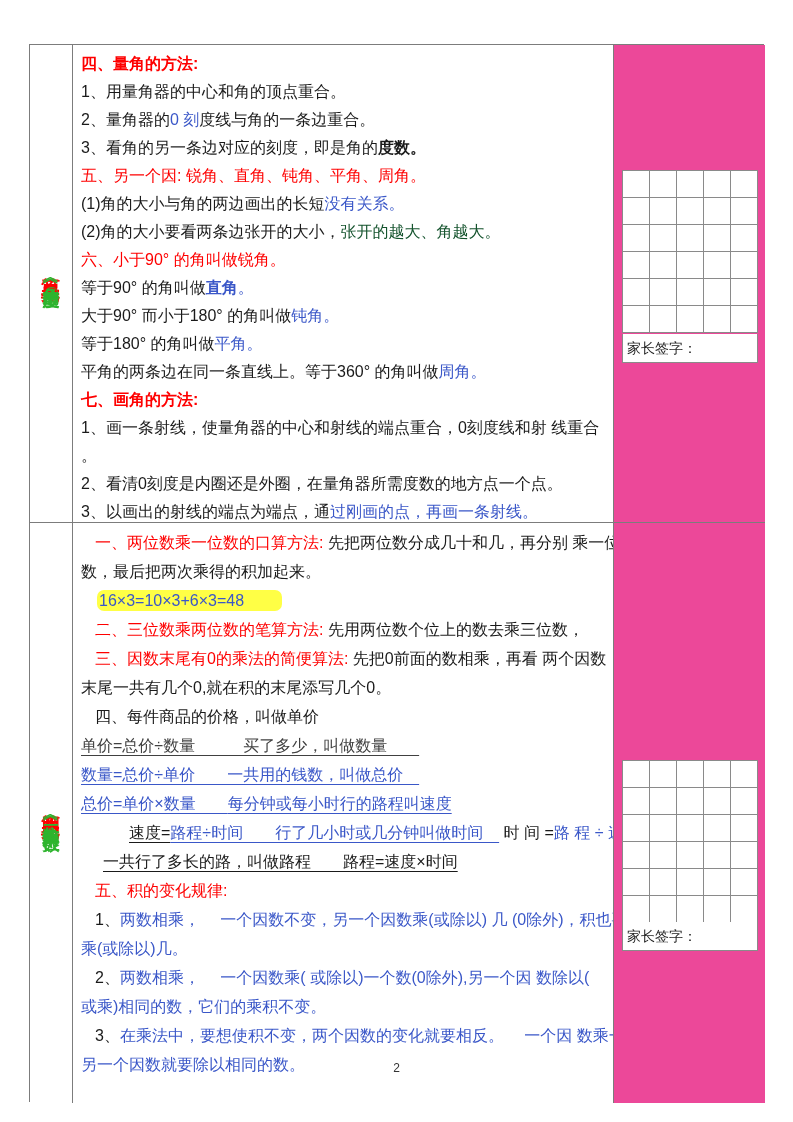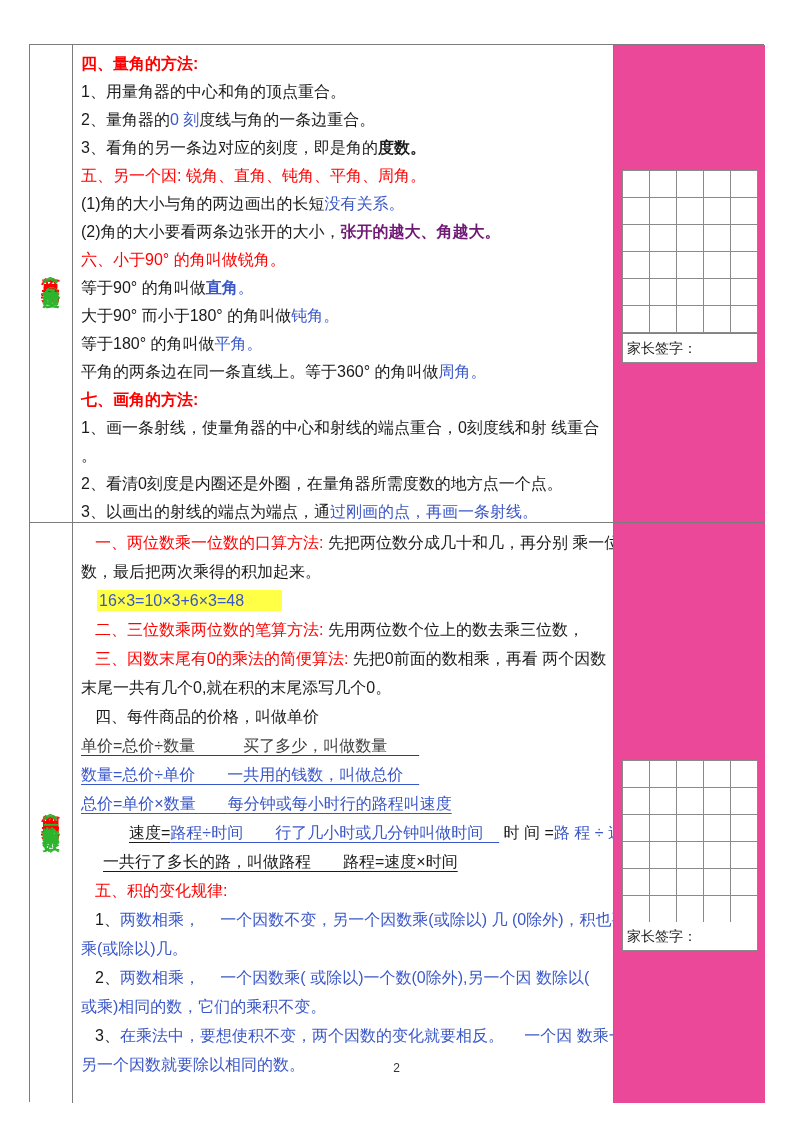--- a/index.html
+++ b/index.html
@@ -110,21 +110,21 @@
         <span class="unit" style="color:#fe0000">第三单元</span><span class="book" style="color:#2eb42e">《角的度量》</span><span class="suffix" style="color:#2eb42e">②</span>
       </div>
     </div>
     <div class="cell content-cell content-row1 col-divider row-divider">
         <div class="tline"><span style="color: rgb(254, 0, 0); font-weight: bold;">四、量角的方法:</span></div>
         <div class="tline"><span style="color: rgb(26, 26, 26);">1、用量角器的中心和角的顶点重合。</span></div>
         <div class="tline"><span style="color: rgb(26, 26, 26);">2、量角器的</span><span style="color: rgb(58, 87, 200);">0 刻</span><span style="color: rgb(26, 26, 26);">度线与角的一条边重合。</span></div>
         <div class="tline"><span style="color: rgb(26, 26, 26);">3、看角的另一条边对应的刻度，即是角的</span><span style="color: rgb(26, 26, 26); font-weight: bold;">度数。</span></div>
         <div class="tline"><span style="color: rgb(254, 0, 0);">五、另一个因: 锐角、直角、钝角、平角、周角。</span></div>
         <div class="tline"><span style="color: rgb(26, 26, 26);">(1)角的大小与角的两边画出的长短</span><span style="color: rgb(58, 87, 200);">没有关系。</span></div>
-        <div class="tline"><span style="color: rgb(26, 26, 26);">(2)角的大小要看两条边张开的大小，</span><span style="color: #701a75; font-weight: bold;">张开的越大、角越大。</span></div>
+        <div class="tline"><span style="color: rgb(26, 26, 26);">(2)角的大小要看两条边张开的大小，</span><span style="color: #14532d;">张开的越大、角越大。</span></div>
         <div class="tline"><span style="color: rgb(254, 0, 0);">六、小于90° 的角叫做锐角。</span></div>
         <div class="tline"><span style="color: rgb(26, 26, 26);">等于90° 的角叫做</span><span style="color: rgb(58, 87, 200); font-weight: bold;">直角</span><span style="color: rgb(58, 87, 200);">。</span></div>
         <div class="tline"><span style="color: rgb(26, 26, 26);">大于90° 而小于180° 的角叫做</span><span style="color: rgb(58, 87, 200);">钝角。</span></div>
         <div class="tline"><span style="color: rgb(26, 26, 26);">等于180° 的角叫做</span><span style="color: rgb(58, 87, 200);">平角。</span></div>
         <div class="tline"><span style="color: rgb(26, 26, 26);">平角的两条边在同一条直线上。等于360° 的角叫做</span><span style="color: rgb(58, 87, 200);">周角。</span></div>
         <div class="tline"><span style="color: rgb(254, 0, 0); font-weight: bold;">七、画角的方法:</span></div>
         <div class="tline"><span style="color: rgb(26, 26, 26);">1、画一条射线，使量角器的中心和射线的端点重合，0刻度线和射 线重合</span></div>
         <div class="tline"><span style="color: rgb(26, 26, 26);">。</span></div>
         <div class="tline"><span style="color: rgb(26, 26, 26);">2、看清0刻度是内圈还是外圈，在量角器所需度数的地方点一个点。</span></div>
         <div class="tline"><span style="color: rgb(26, 26, 26);">3、以画出的射线的端点为端点，通</span><span style="color: rgb(58, 87, 200);">过刚画的点，再画一条射线。</span></div>
@@ -168,21 +168,21 @@
     </div>
 
     <div class="cell side-cell col-divider">
       <div class="vtitle">
         <span class="unit" style="color:#fe0000">第四单元</span><span class="book" style="color:#2eb42e">《三位数乘两位数》</span>
       </div>
     </div>
     <div class="cell content-cell content-row2 col-divider">
         <div class="tline" style="padding-left: 14px;"><span style="color: rgb(254, 0, 0);">一、两位数乘一位数的口算方法: </span><span style="color: rgb(26, 26, 26);">先把两位数分成几十和几，再分别 乘一位</span></div>
         <div class="tline"><span style="color: rgb(26, 26, 26);">数，最后把两次乘得的积加起来。</span></div>
-        <div class="tline" style="padding-left: 16px;"><span style="color: rgb(58, 87, 200); background: rgb(255, 255, 69); padding: 2px 6px 2px 2px;">16×3=10×3+6×3=48　　</span></div>
+        <div class="tline" style="padding-left: 16px;"><span style="color: rgb(58, 87, 200); background: rgb(255, 255, 69); padding: 2px 6px 2px 2px; border-radius: 7px;">16×3=10×3+6×3=48　　</span></div>
         <div class="tline" style="padding-left: 14px;"><span style="color: rgb(254, 0, 0);">二、三位数乘两位数的笔算方法: </span><span style="color: rgb(26, 26, 26);">先用两位数个位上的数去乘三位数，</span></div>
         <div class="tline" style="padding-left: 14px;"><span style="color: rgb(254, 0, 0);">三、因数末尾有0的乘法的简便算法: </span><span style="color: rgb(26, 26, 26);">先把0前面的数相乘，再看 两个因数</span></div>
         <div class="tline"><span style="color: rgb(26, 26, 26);">末尾一共有几个0,就在积的末尾添写几个0。</span></div>
         <div class="tline" style="padding-left: 14px;"><span style="color: rgb(26, 26, 26);">四、每件商品的价格，叫做单价</span></div>
         <div class="tline"><span style="color: #404040; text-decoration: underline;">单价=总价÷数量　　　买了多少，叫做数量　　</span></div>
         <div class="tline"><span style="color: rgb(58, 87, 200); text-decoration: underline;">数量=总价÷单价　　一共用的钱数，叫做总价　 </span></div>
         <div class="tline"><span style="color: rgb(58, 87, 200); text-decoration: underline;">总价=单价×数量　　</span><span style="color: rgb(58, 87, 200); text-decoration: underline;">每分钟或每小时行的路程叫速度</span></div>
         <div class="tline" style="padding-left: 8px; margin-left: 40px;"><span style="color: rgb(26, 26, 26); text-decoration: underline;">速度=</span><span style="color: rgb(58, 87, 200); text-decoration: underline;">路程÷时间　　行了几小时或几分钟叫做时间　</span><span style="color: rgb(26, 26, 26);"> 时 间 =</span><span style="color: rgb(58, 87, 200);">路 程 ÷ 速 度</span></div>
         <div class="tline" style="padding-left: 22px;"><span style="color: rgb(26, 26, 26); text-decoration: underline;">一共行了多长的路，叫做路程　　</span><span style="color: rgb(26, 26, 26); text-decoration: underline;">路程=速度×时间</span></div>
         <div class="tline" style="padding-left: 14px;"><span style="color: rgb(254, 0, 0); text-align: center;">五、积的变化规律:</span></div>

